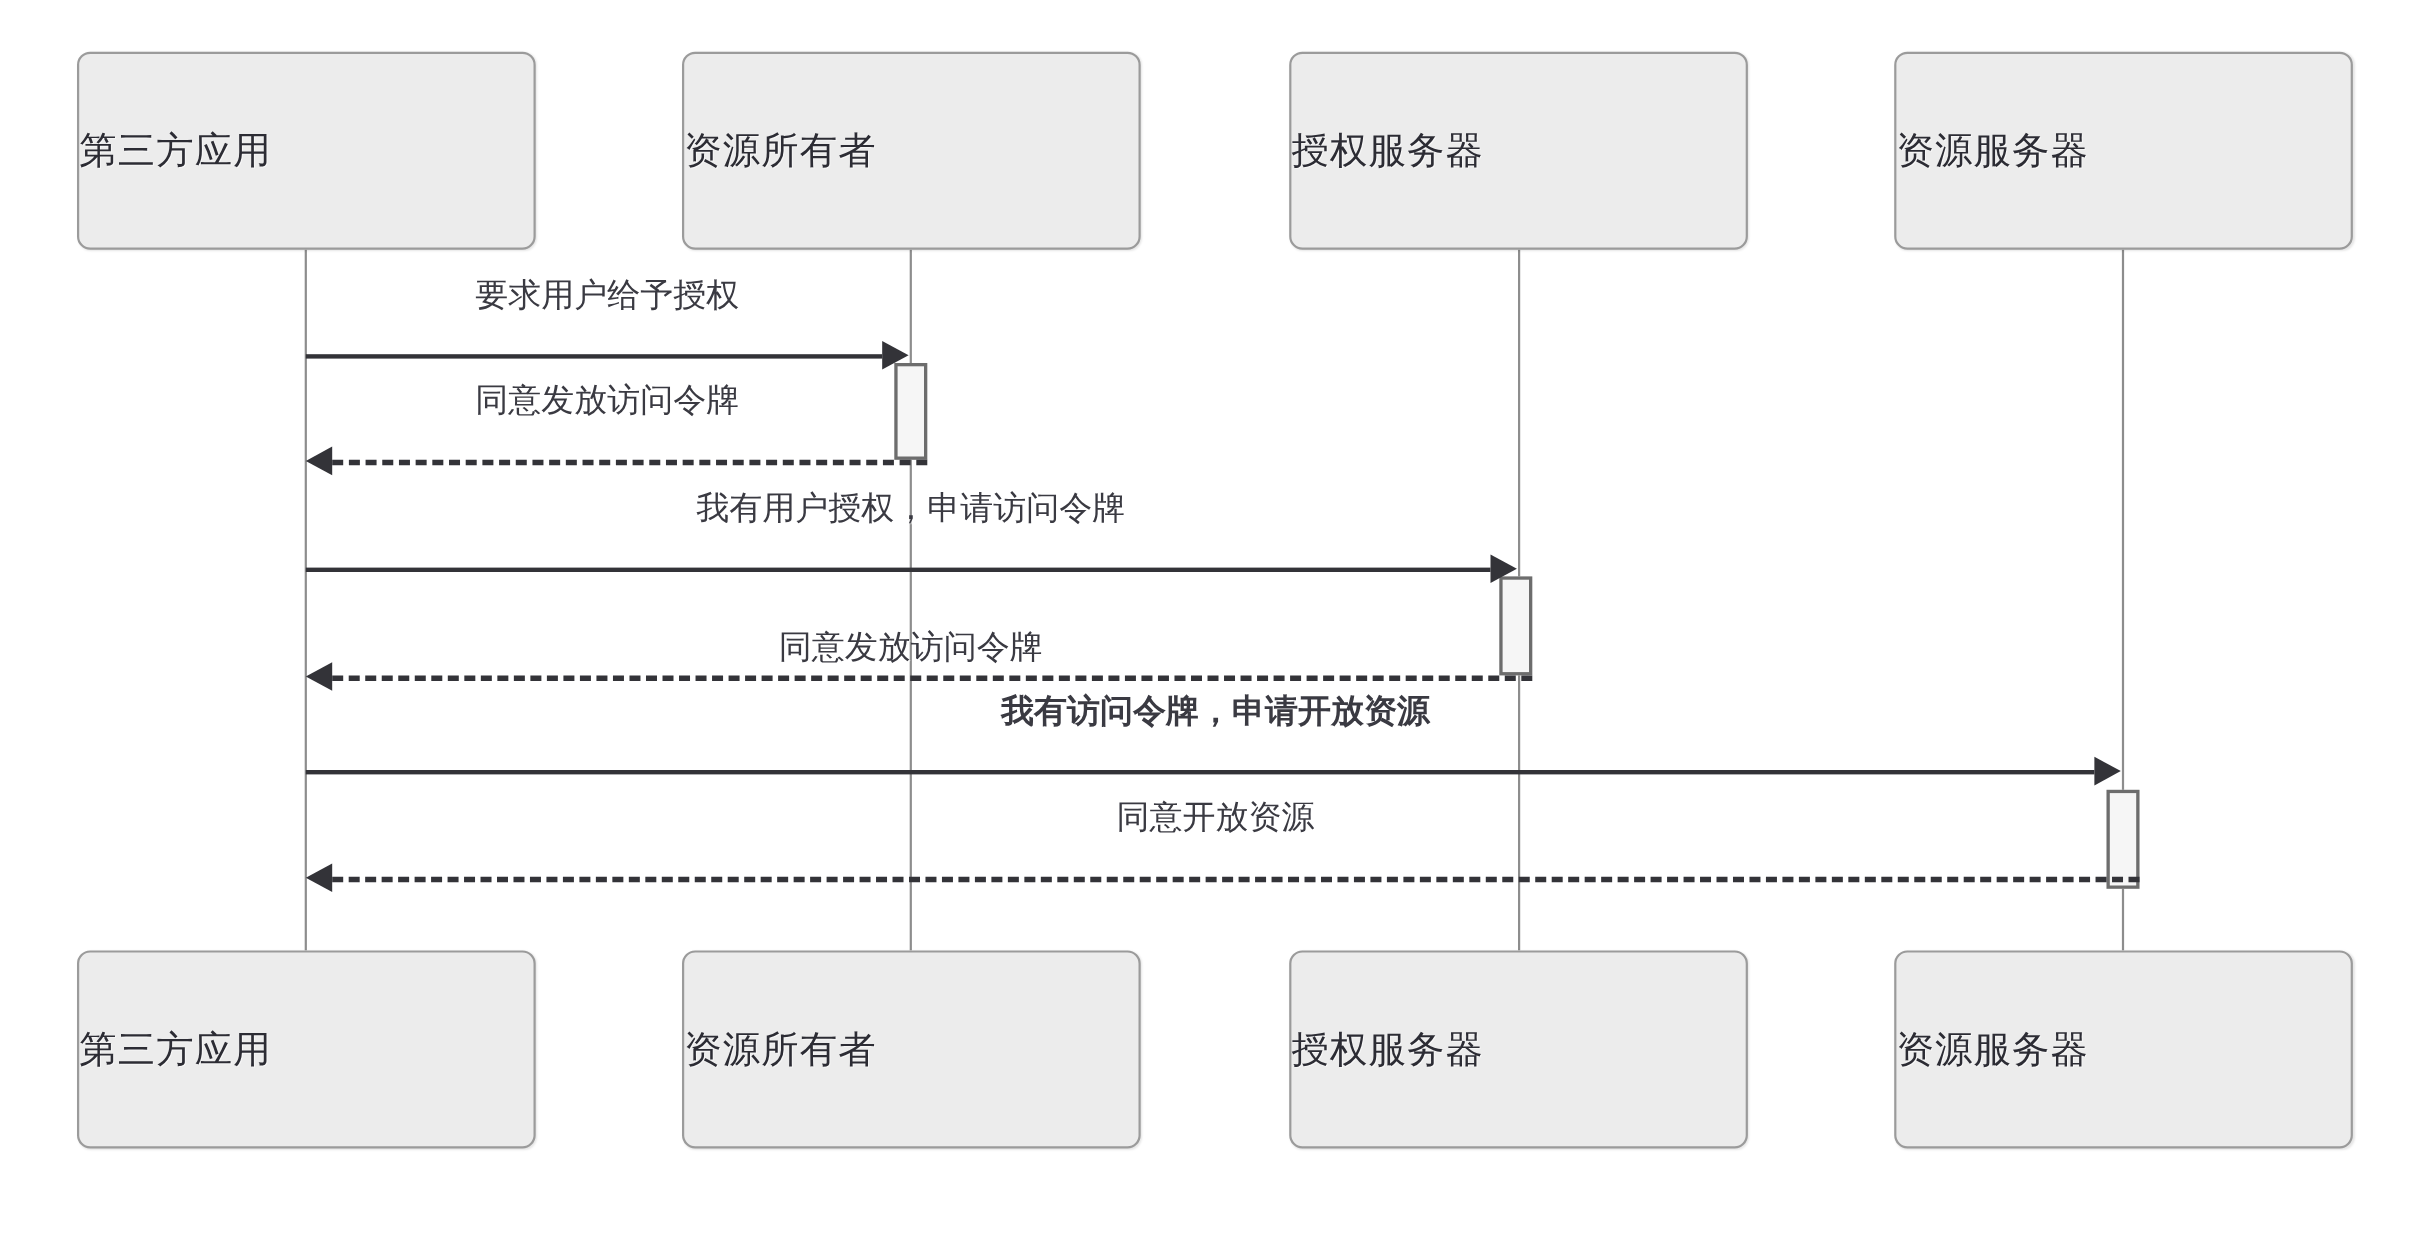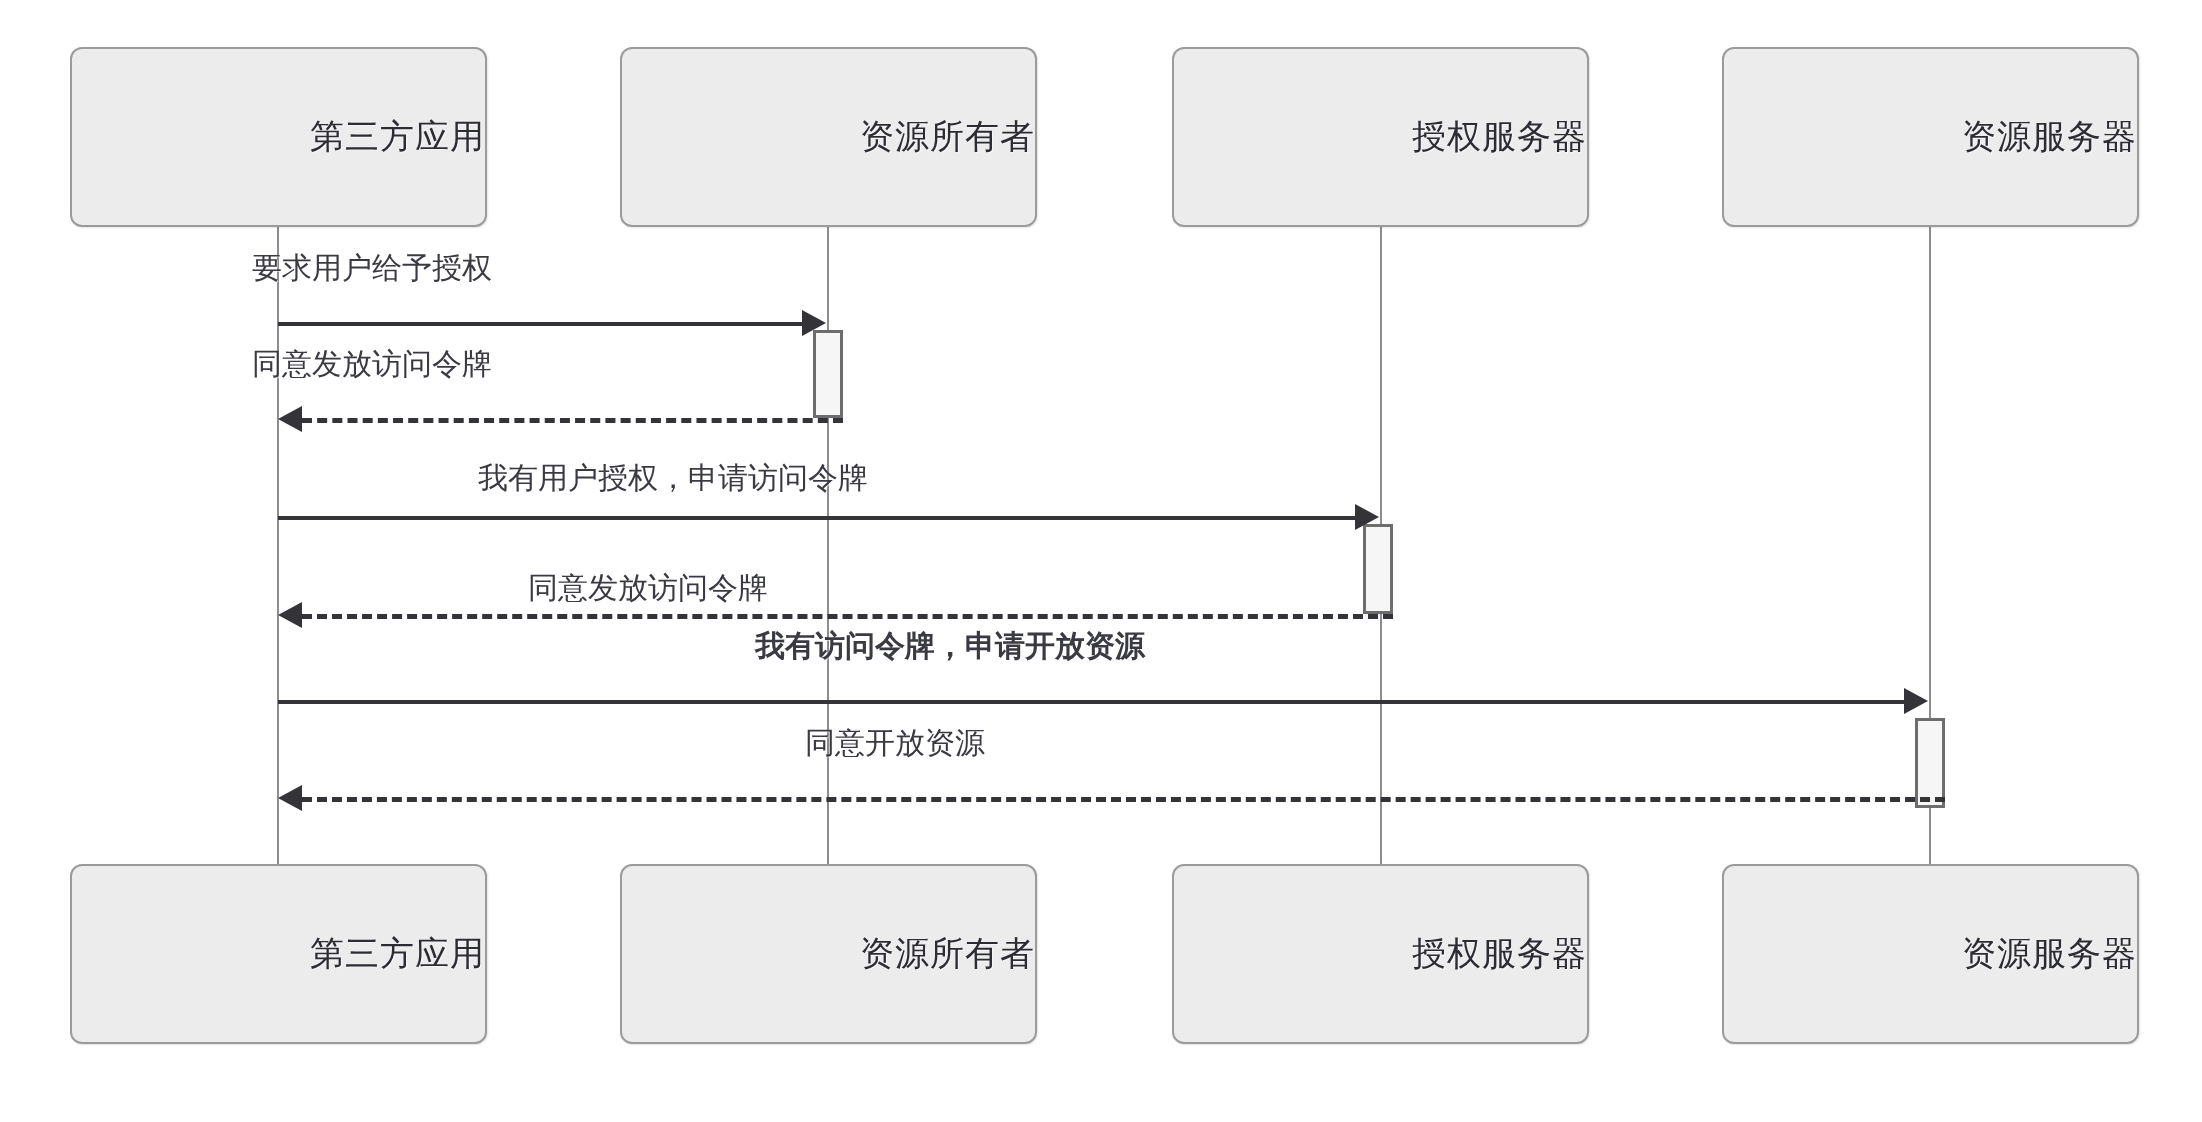--- a/index.html
+++ b/index.html
@@ -21,21 +21,21 @@
 
   
   .participant-box {
     position: absolute;
     box-sizing: border-box;
     background: #ececec;
     border: 2px solid #9b9b9b;
     border-radius: 12px;
     display: flex;
     align-items: center;
-    justify-content: flex-end;
+    justify-content: flex-start;
     box-shadow: 1px 1px 2px rgba(0,0,0,0.10);
   }
   .participant-label {
     font-size: 34px;
     color: #2c2c34;
     letter-spacing: 1px;
     white-space: nowrap;
     text-shadow: 1px 1px 0 rgba(255,255,255,0.55);
   }
 
@@ -73,21 +73,21 @@
     border-bottom: 13px solid transparent;
   }
   .arrow-head.right { border-left: 24px solid #333338; }
   .arrow-head.left  { border-right: 24px solid #333338; }
 
   .msg-label {
     position: absolute;
     font-size: 30px;
     color: #3a3a42;
     white-space: nowrap;
-    text-align: left;
+    text-align: center;
     text-shadow: 1px 1px 0 rgba(255,255,255,0.5);
   }
 </style>
 </head>
 <body>
 
 <div id="canvas">
 
   <div class="lifeline" style="left:277px;  top:227px; height:637px;"></div>
   <div class="lifeline" style="left:827px;  top:227px; height:637px;"></div>
@@ -112,21 +112,21 @@
   <div class="activation" style="left:1915px; top:718px; height:90px;"></div>
 
   <div class="msg-label" style="left:252px; top:248px; width:600px;">要求用户给予授权</div>
   <div class="msg-line solid" style="left:278px; top:322px; width:524px;"></div>
   <div class="arrow-head right" style="left:802px; top:310px;"></div>
 
   <div class="msg-label" style="left:252px; top:344px; width:600px;">同意发放访问令牌</div>
   <div class="msg-line dashed" style="left:302px; top:418px; width:541px;"></div>
   <div class="arrow-head left" style="left:278px; top:406px;"></div>
 
-  <div class="msg-label" style="left:478px; top:442px; width:700px;margin-top:16px;">我有用户授权，申请访问令牌</div>
+  <div class="msg-label" style="left:478px; top:442px; width:700px;">我有用户授权，申请访问令牌</div>
   <div class="msg-line solid" style="left:278px; top:516px; width:1077px;"></div>
   <div class="arrow-head right" style="left:1355px; top:504px;"></div>
 
   <div class="msg-label" style="left:528px; top:568px; width:600px;">同意发放访问令牌</div>
   <div class="msg-line dashed" style="left:302px; top:614px; width:1091px;"></div>
   <div class="arrow-head left" style="left:278px; top:602px;"></div>
 
   <div class="msg-label" style="left:755px; top:626px; width:700px;font-weight:bold;">我有访问令牌，申请开放资源</div>
   <div class="msg-line solid" style="left:278px; top:700px; width:1626px;"></div>
   <div class="arrow-head right" style="left:1904px; top:688px;"></div>

